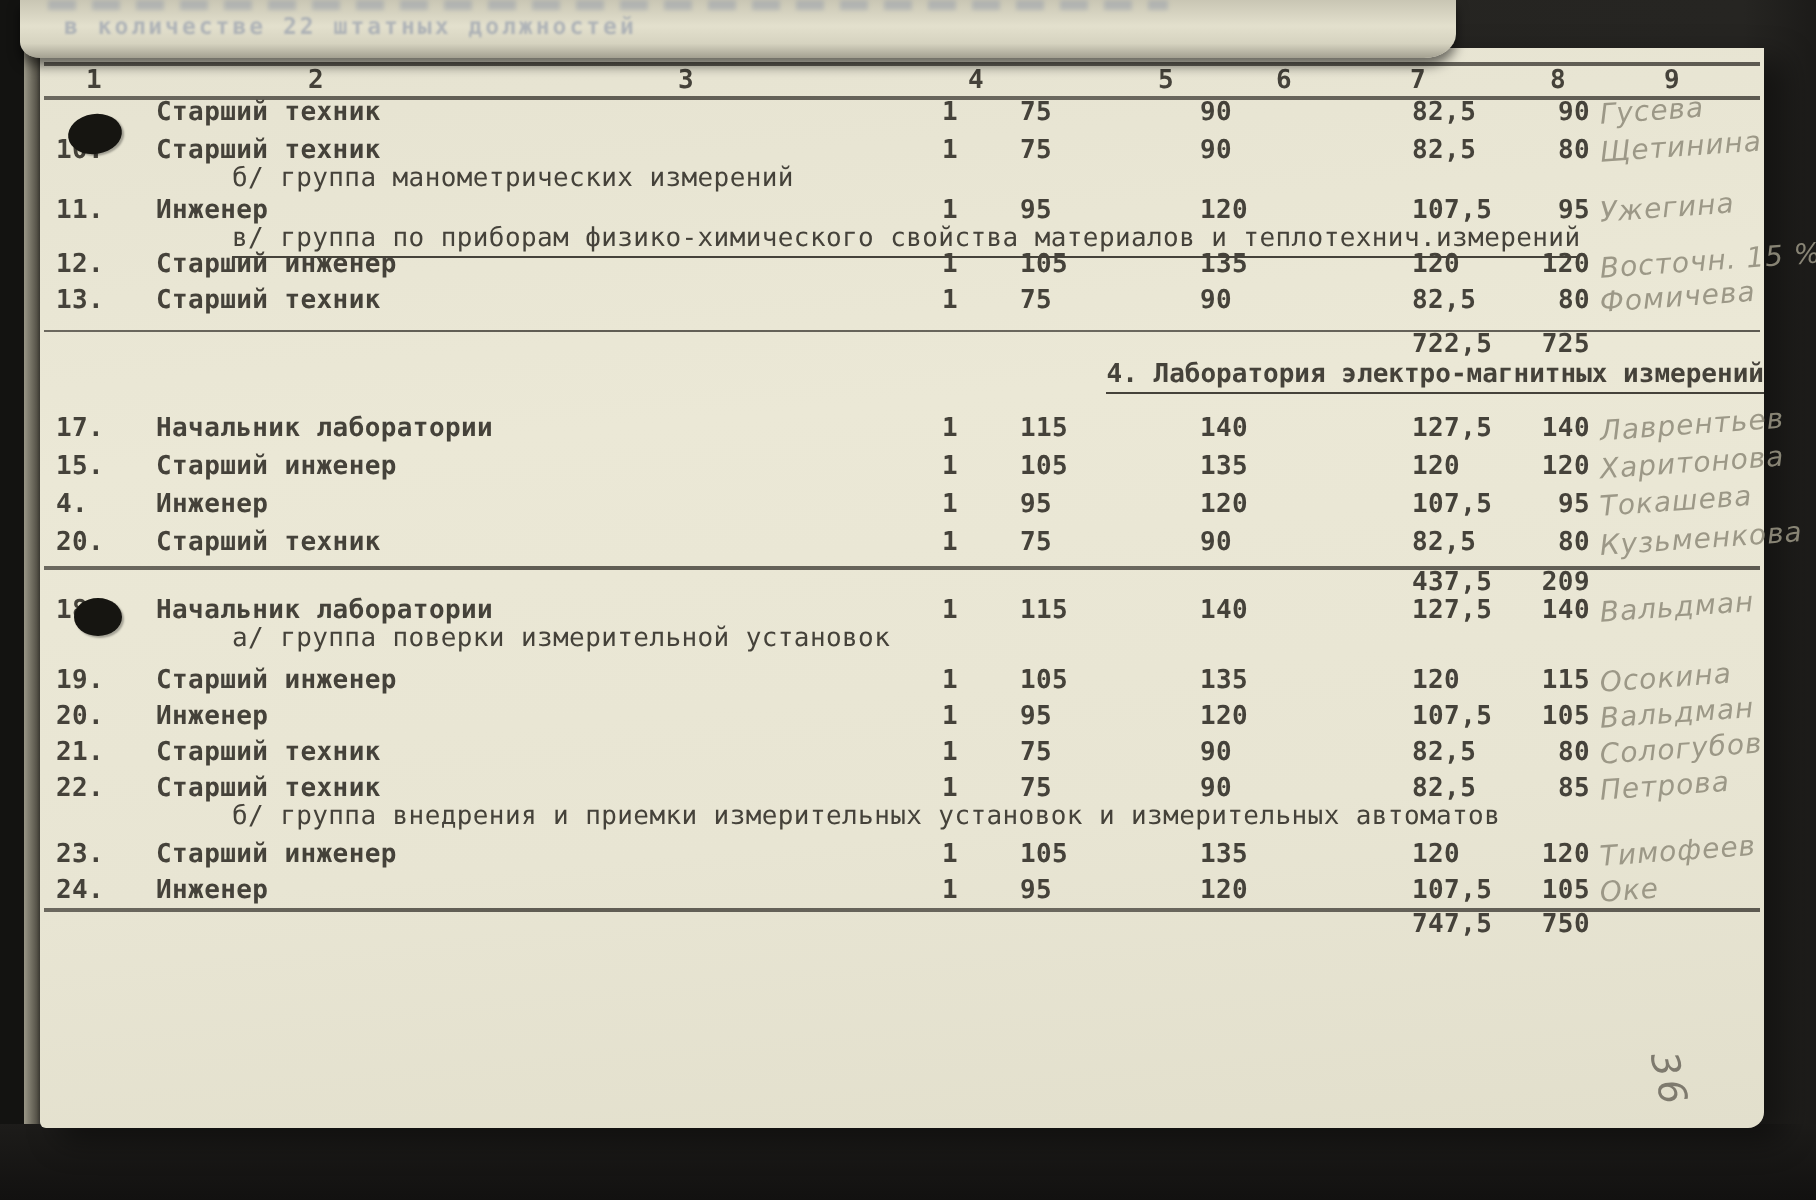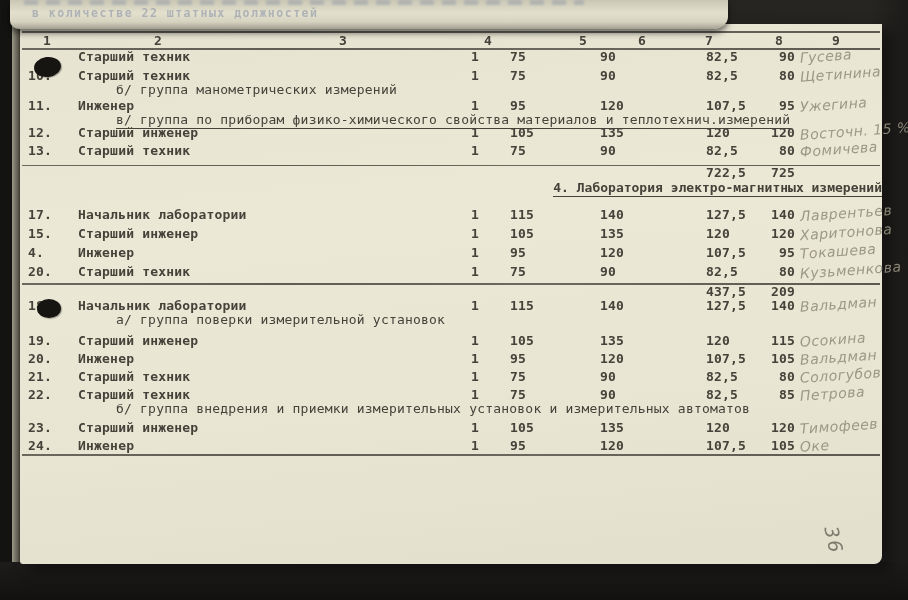--- a/index.html
+++ b/index.html
@@ -296,17 +296,27 @@
       <span class="c4">1</span>
       <span class="c5">95</span>
       <span class="c6">120</span>
       <span class="c7">107,5</span>
       <span class="c8">105</span>
       <span class="hw">Оке</span>
     </div>
     <div class="g1"></div>
     <div class="rule"></div>
 
+    <div class="r hD">
+      <span class="num"></span>
+        <span class="title"></span>
+        <span class="c4"></span>
+        <span class="c5"></span>
+        <span class="c6"></span>
+      <span class="c7">747,5</span>
+      <span class="c8">750</span>
+      <span class="hw"></span>
+    </div>
 
     <div class="page-num">36</div>
   </div>
 
 </div>
 
 </body></html>

